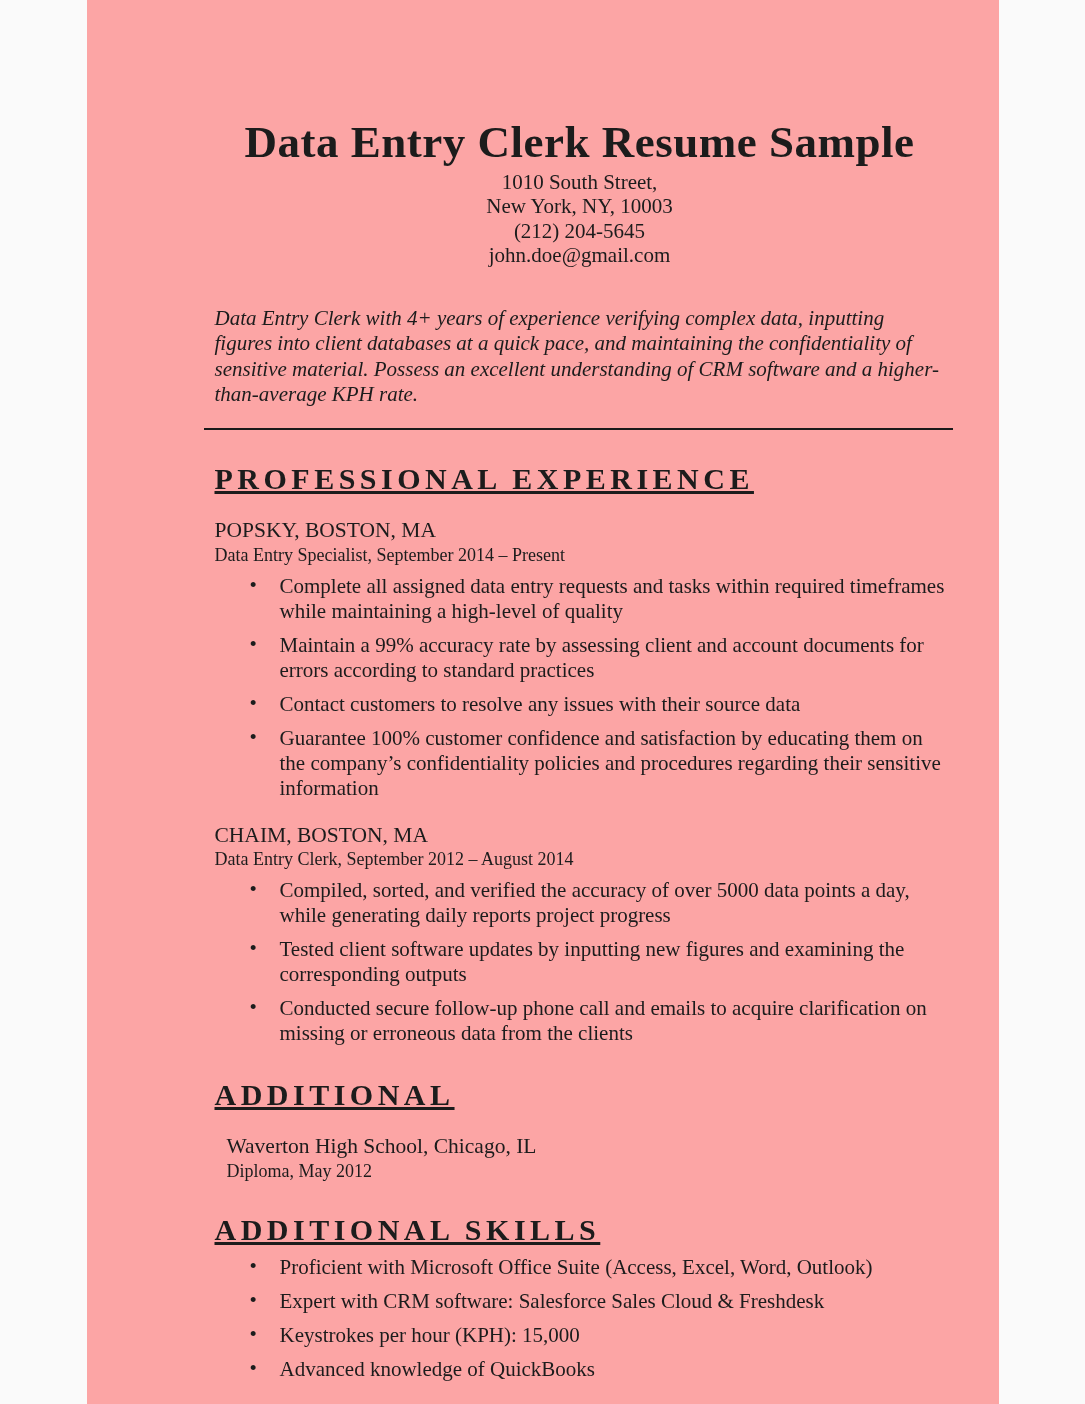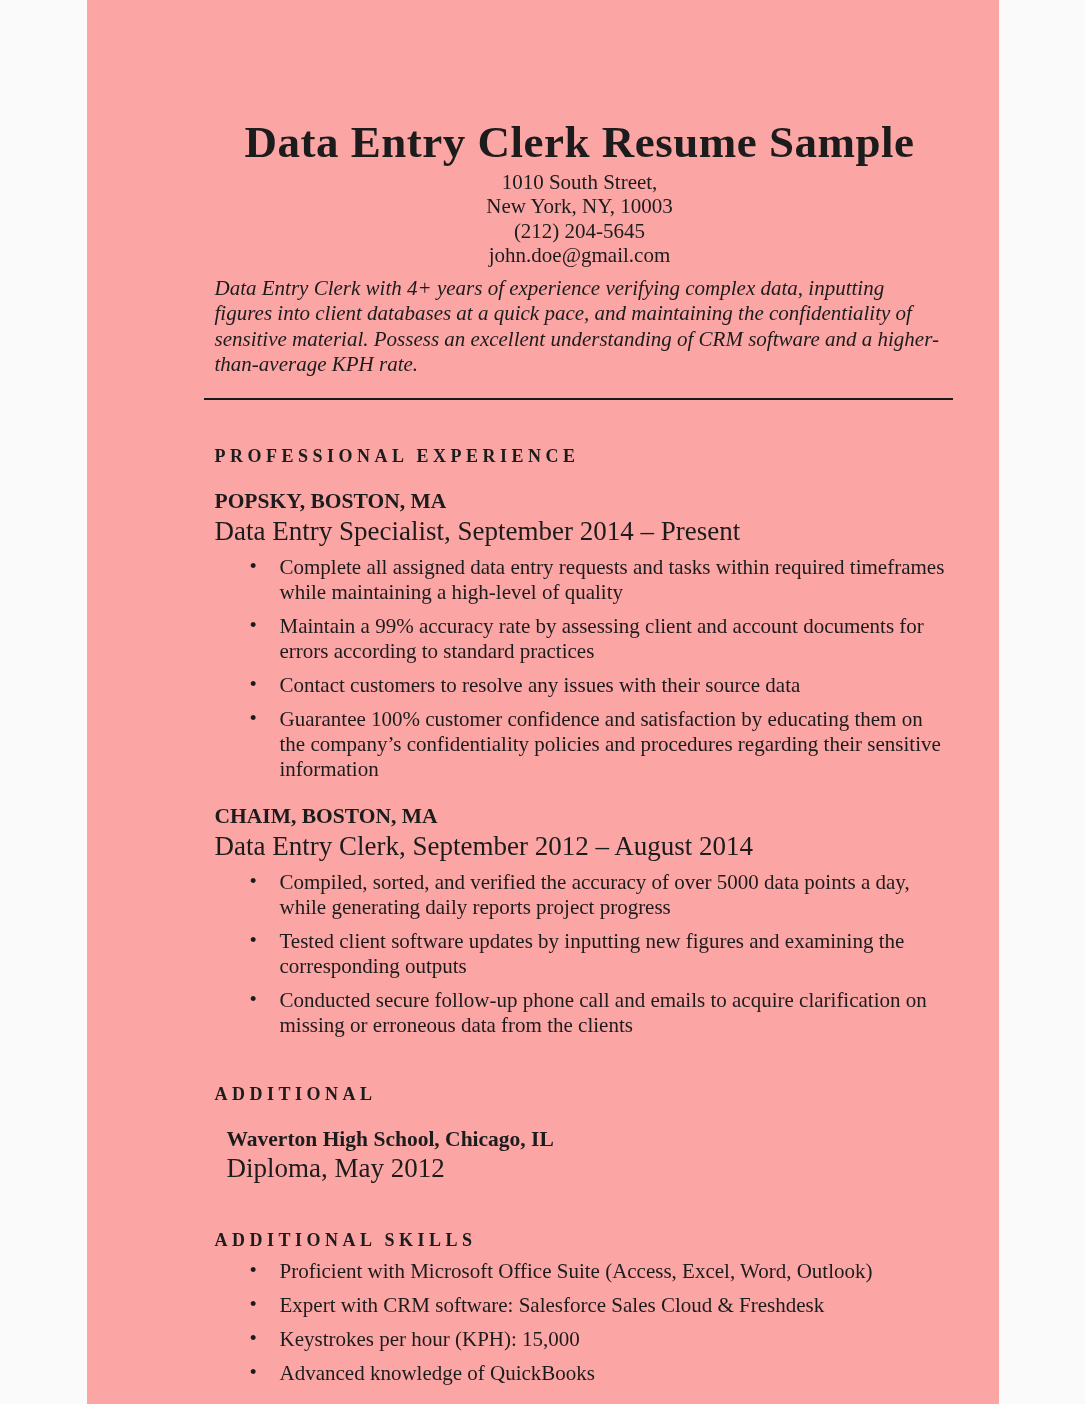--- a/index.html
+++ b/index.html
@@ -26,44 +26,45 @@
     letter-spacing: 0.5px;
   }
   .contact {
     margin-top: 2px;
     text-align: center;
     font-size: 21px;
     line-height: 1.17;
   }
   .contact div { margin: 0; }
   .summary {
-    margin-top: 8px;
+    margin-top: 38px;
     font-style: italic;
     font-size: 21px;
     line-height: 1.21;
   }
   .rule {
     border: none;
     border-top: 2.5px solid #1a1a1a;
     margin: 15px -8px 0 -11px;
   }
   .section-heading {
-    margin: 46px 0 0 0;
-    font-size: 18px;
+    margin: 32px 0 0 0;
+    font-size: 30px;
     font-weight: bold;
     letter-spacing: 4.5px;
+    text-decoration: underline;
   }
   .employer, .school {
     margin-top: 22px;
     font-size: 21.5px;
-    font-weight: bold;
+    font-weight: normal;
     line-height: 1.15;
   }
   .role-line, .degree-line {
-    font-size: 27px;
+    font-size: 18px;
     line-height: 1.15;
     margin-top: 2px;
   }
   ul.bullets {
     list-style: none;
     margin: 8px 0 0 0;
     padding: 0 0 0 65px;
   }
   ul.bullets li {
     position: relative;

